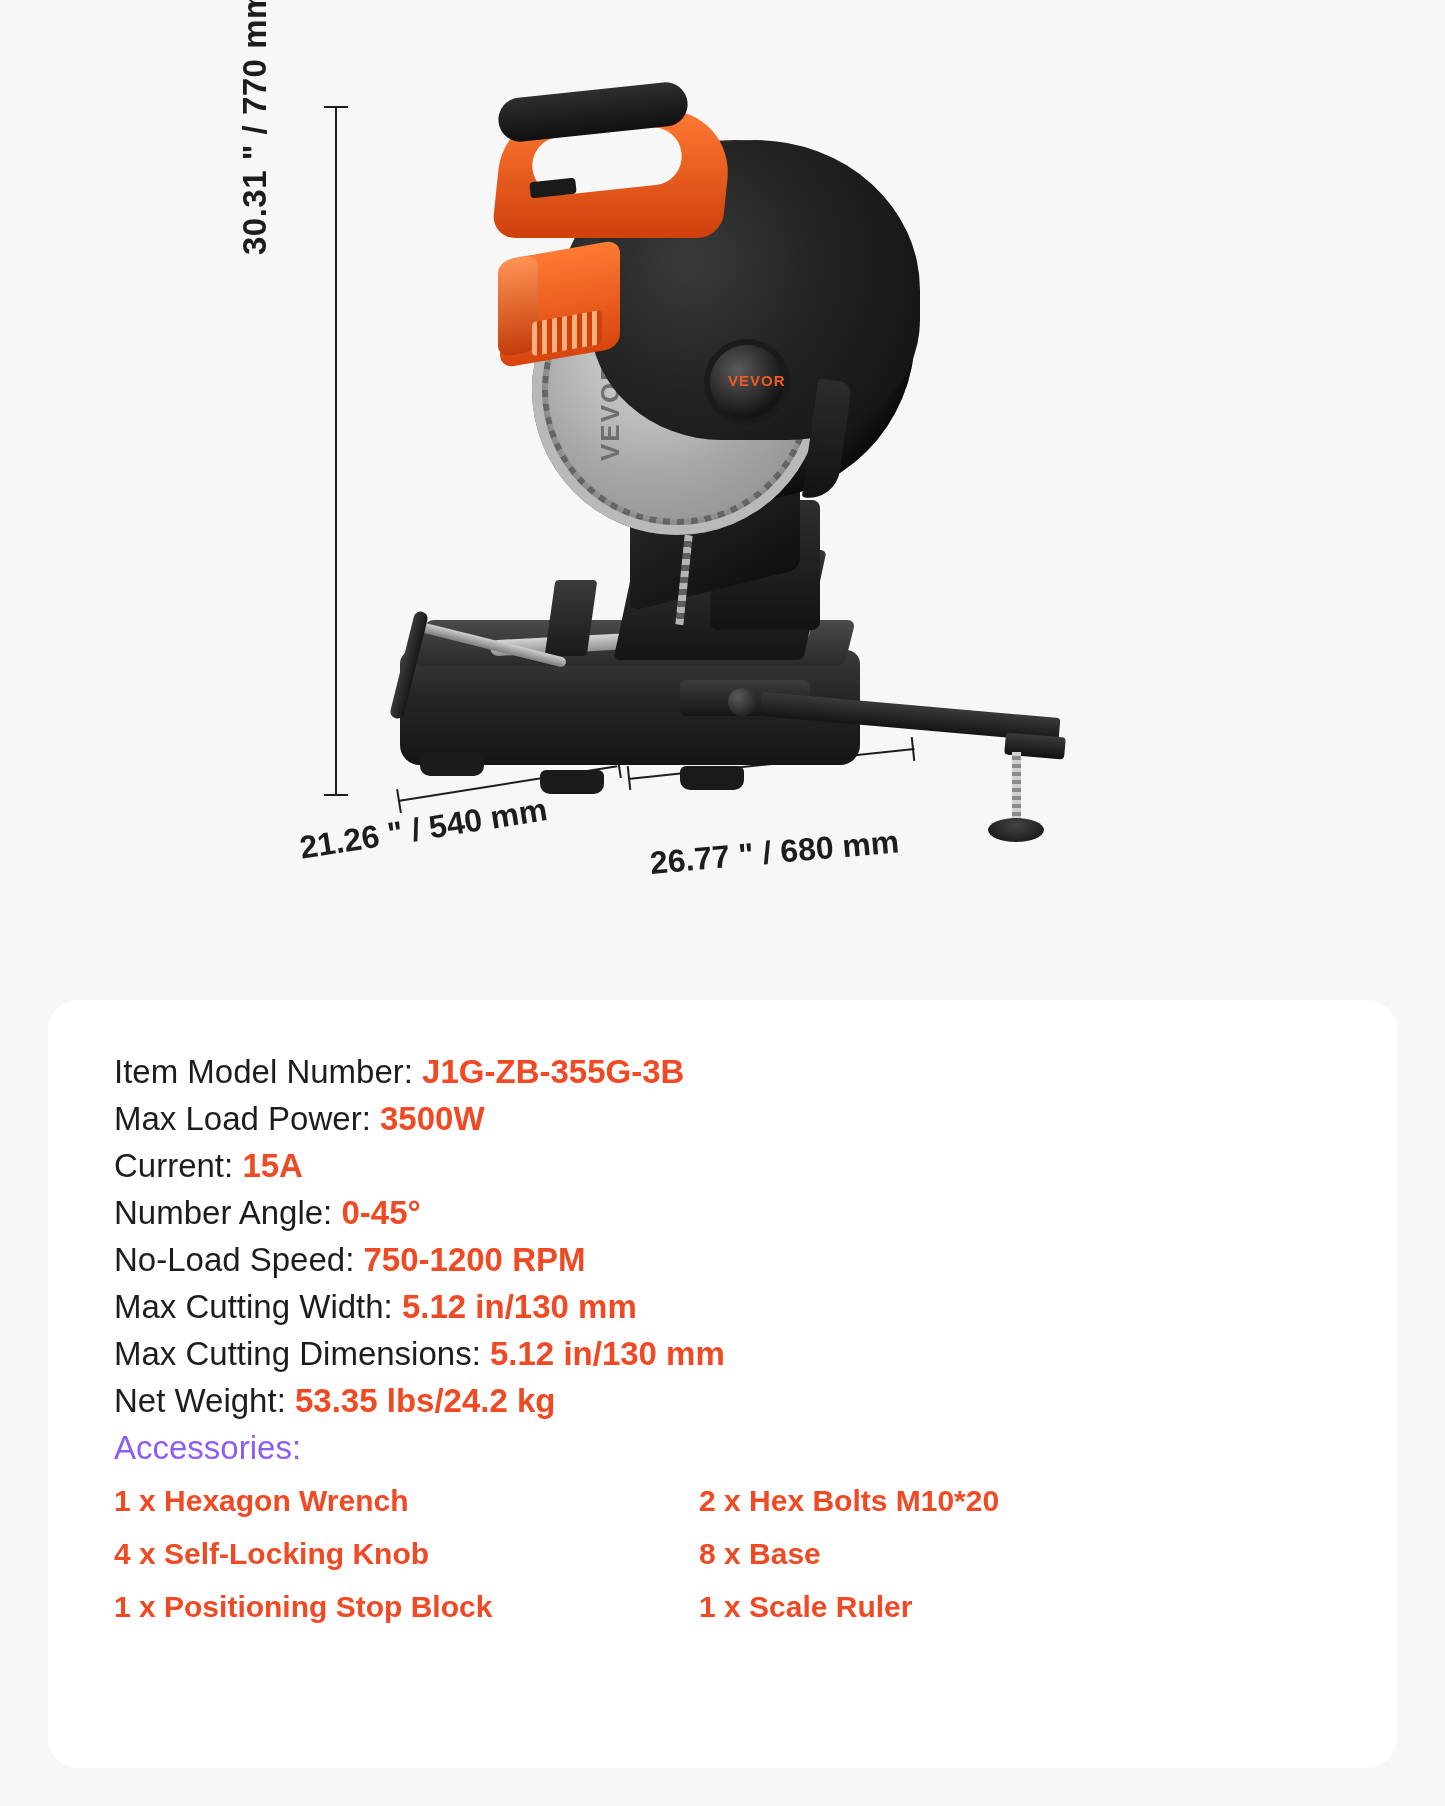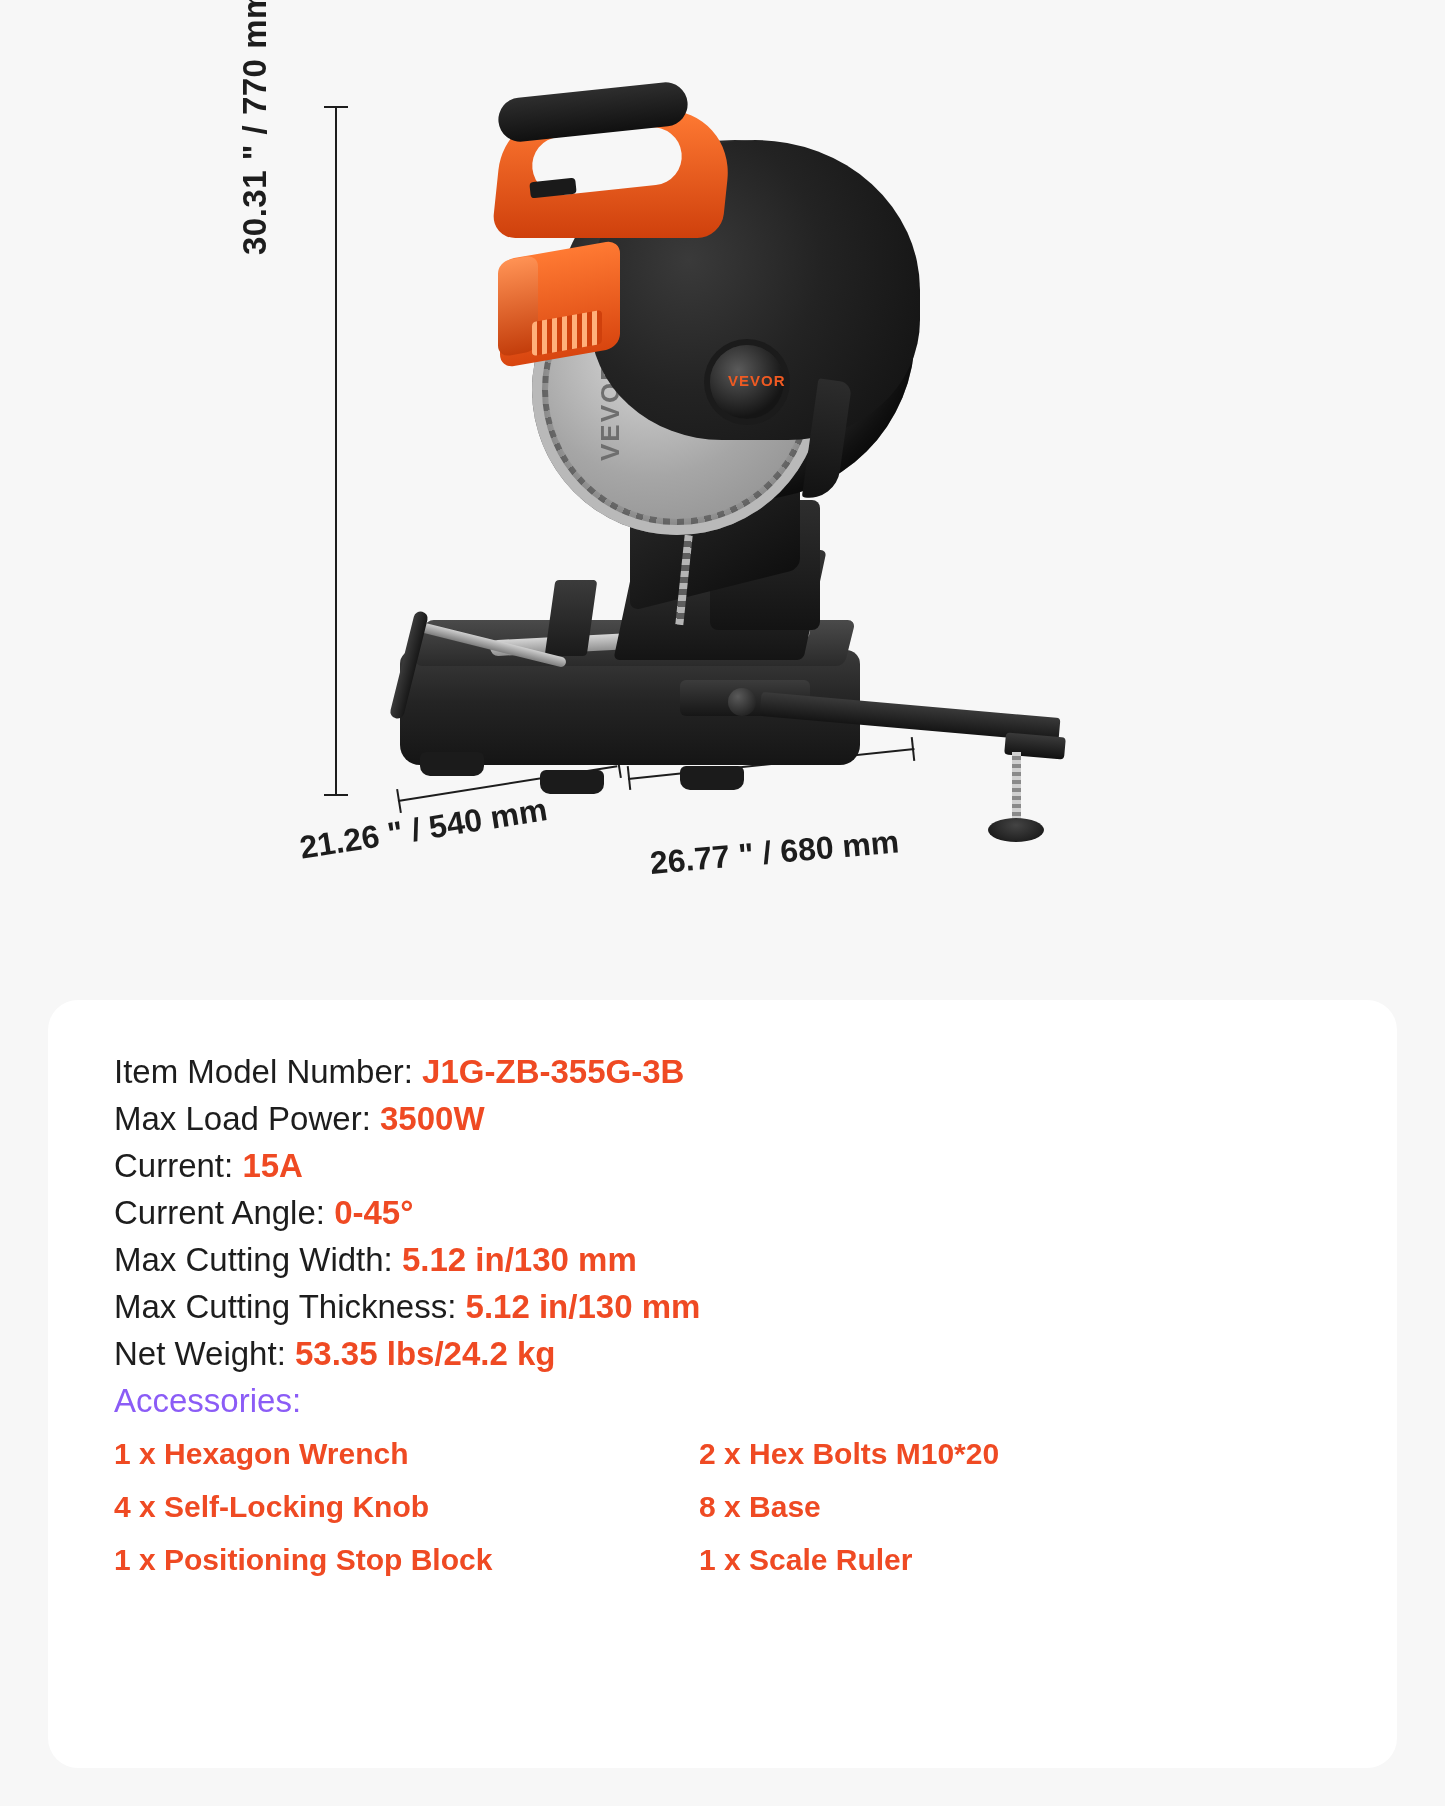--- a/index.html
+++ b/index.html
@@ -392,27 +392,30 @@
       <div class="spec-row">
         <span class="spec-label">Item Model Number: </span><span class="spec-value">J1G-ZB-355G-3B</span>
       </div>
       <div class="spec-row">
         <span class="spec-label">Max Load Power: </span><span class="spec-value">3500W</span>
       </div>
       <div class="spec-row">
         <span class="spec-label">Current: </span><span class="spec-value">15A</span>
       </div>
       <div class="spec-row">
-        <span class="spec-label">Current Angle: </span><span class="spec-value">0-45°</span>
+        <span class="spec-label">Number Angle: </span><span class="spec-value">0-45°</span>
+      </div>
+      <div class="spec-row">
+        <span class="spec-label">No-Load Speed: </span><span class="spec-value">750-1200 RPM</span>
       </div>
       <div class="spec-row">
         <span class="spec-label">Max Cutting Width: </span><span class="spec-value">5.12 in/130 mm</span>
       </div>
       <div class="spec-row">
-        <span class="spec-label">Max Cutting Thickness: </span><span class="spec-value">5.12 in/130 mm</span>
+        <span class="spec-label">Max Cutting Dimensions: </span><span class="spec-value">5.12 in/130 mm</span>
       </div>
       <div class="spec-row">
         <span class="spec-label">Net Weight: </span><span class="spec-value">53.35 lbs/24.2 kg</span>
       </div>
 
       <div class="acc-label">Accessories:</div>
 
       <div id="accessories">
         <div class="acc-item">1 x Hexagon Wrench</div>
         <div class="acc-item">2 x Hex Bolts M10*20</div>

